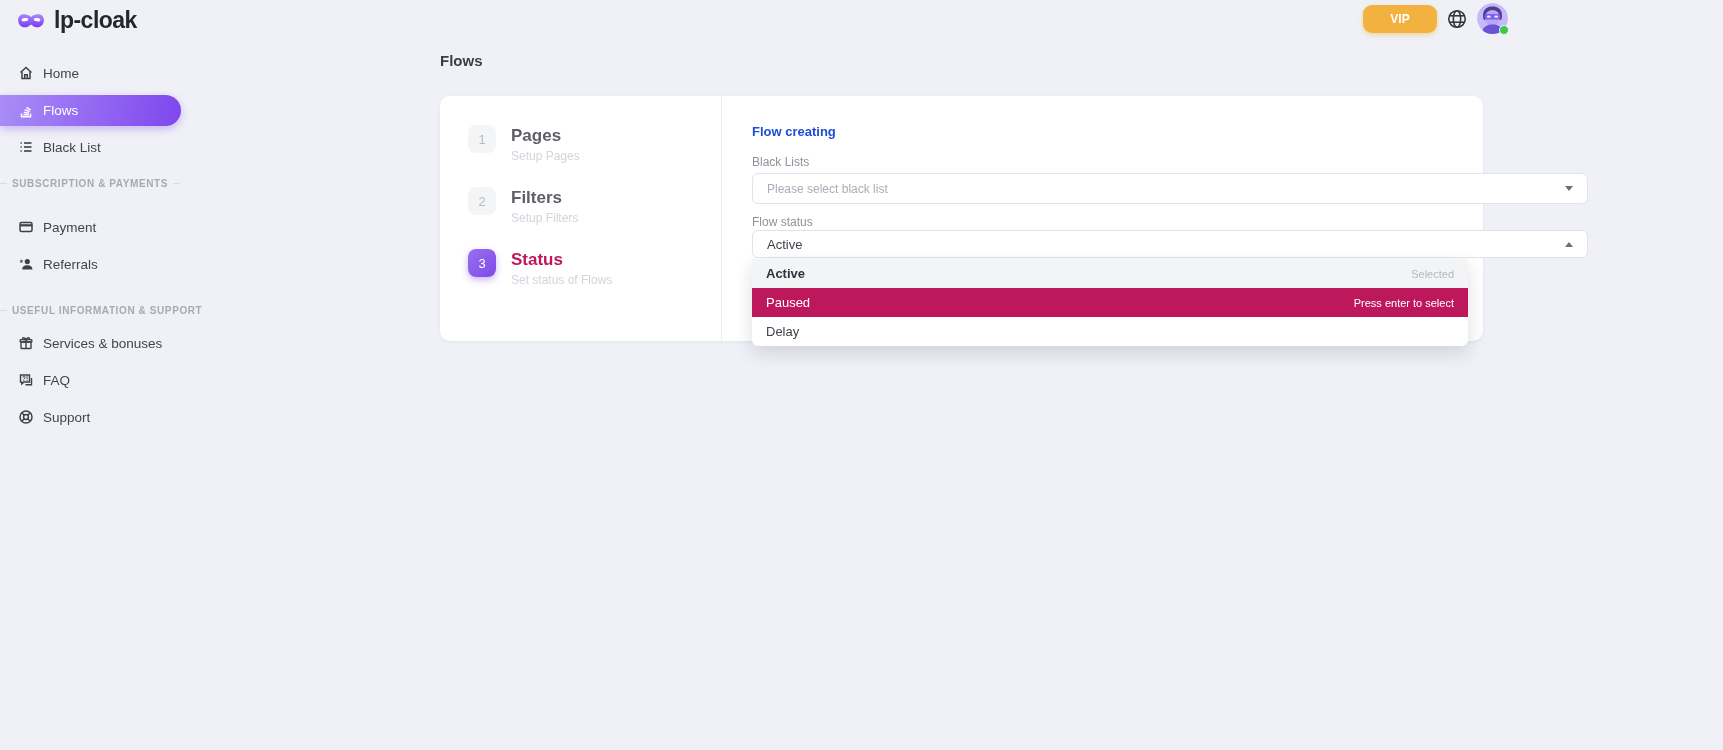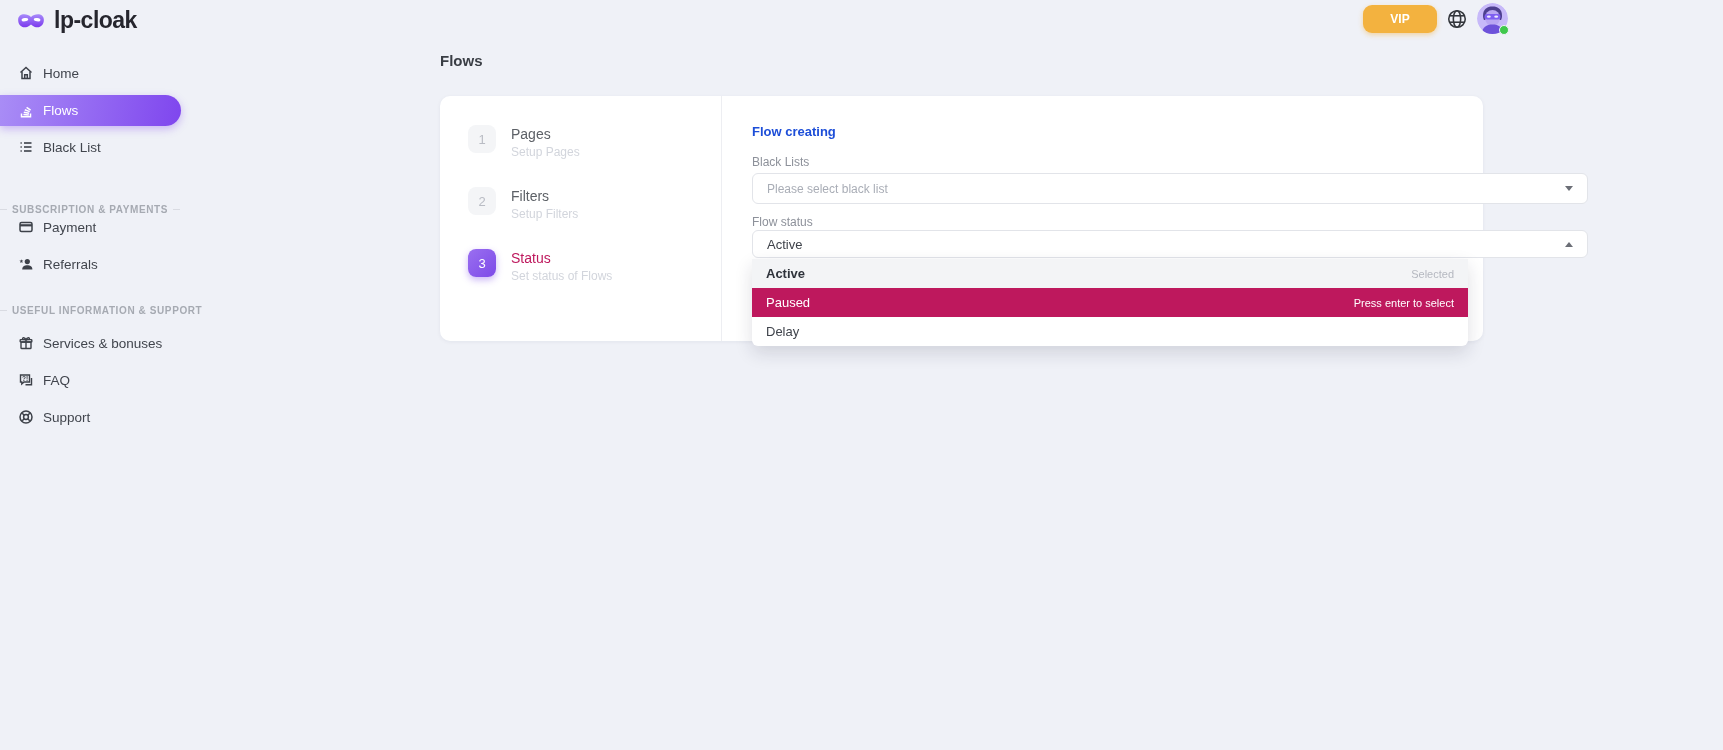--- a/index.html
+++ b/index.html
@@ -65,21 +65,21 @@
   .step { position:absolute; left:28px; display:flex; gap:15px; cursor:pointer; }
   .step-num {
     width:28px; height:28px; border-radius:8px; background:#f4f5f7;
     color:#b9bcc4; font-size:13px; display:flex; align-items:center; justify-content:center;
   }
   .step.active .step-num {
     background:linear-gradient(135deg,#9a6ff0 0%,#7d4ae8 100%);
     color:#fff; box-shadow:0 3px 7px rgba(125,74,232,.4);
   }
   .step-texts { display:flex; flex-direction:column; gap:3px; padding-top:1px; }
-  .step-title { font-size:14px; font-weight:normal; color:#5d6167; }
+  .step-title { font-size:17px; font-weight:bold; color:#5d6167; }
   .step.active .step-title { color:#be185d; }
   .step-sub { font-size:12px; color:#d2d5dc; }
   .form { position:absolute; left:312px; top:0; width:716px; }
   .form-title { position:absolute; left:0; top:28px; font-size:13px; font-weight:bold; color:#1d4ed8; }
   .field-label { position:absolute; left:0; font-size:12px; color:#8d919a; }
   .select-box {
     position:absolute; left:0; width:836px; background:#fff;
     border:1px solid #e2e4e9; border-radius:6px;
     display:flex; align-items:center; padding:0 14px; cursor:pointer;
   }
@@ -178,21 +178,21 @@
       <line x1="2.5" y1="4" x2="3.8" y2="4"></line>
         <line x1="6" y1="4" x2="13.5" y2="4"></line>
       <line x1="2.5" y1="8" x2="3.8" y2="8"></line>
         <line x1="6" y1="8" x2="13.5" y2="8"></line>
       <line x1="2.5" y1="12" x2="3.8" y2="12"></line>
         <line x1="6" y1="12" x2="13.5" y2="12"></line>
     </svg>
     <span>Black List</span>
   </div>
 
-  <div class="side-header with-line" style="top:202px">SUBSCRIPTION &amp; PAYMENTS</div>
+  <div class="side-header with-line" style="top:176px">SUBSCRIPTION &amp; PAYMENTS</div>
 
   <div class="side-item" style="top:213px">
     <svg class="ic" viewBox="0 0 16 16" fill="none" stroke="currentColor" stroke-width="1.5">
       <rect x="2" y="3.5" width="12" height="9" rx="1.5"></rect>
       <line x1="2" y1="6.3" x2="14" y2="6.3" stroke-width="2.2"></line>
     </svg>
     <span>Payment</span>
   </div>
 
   <div class="side-item" style="top:250px">

